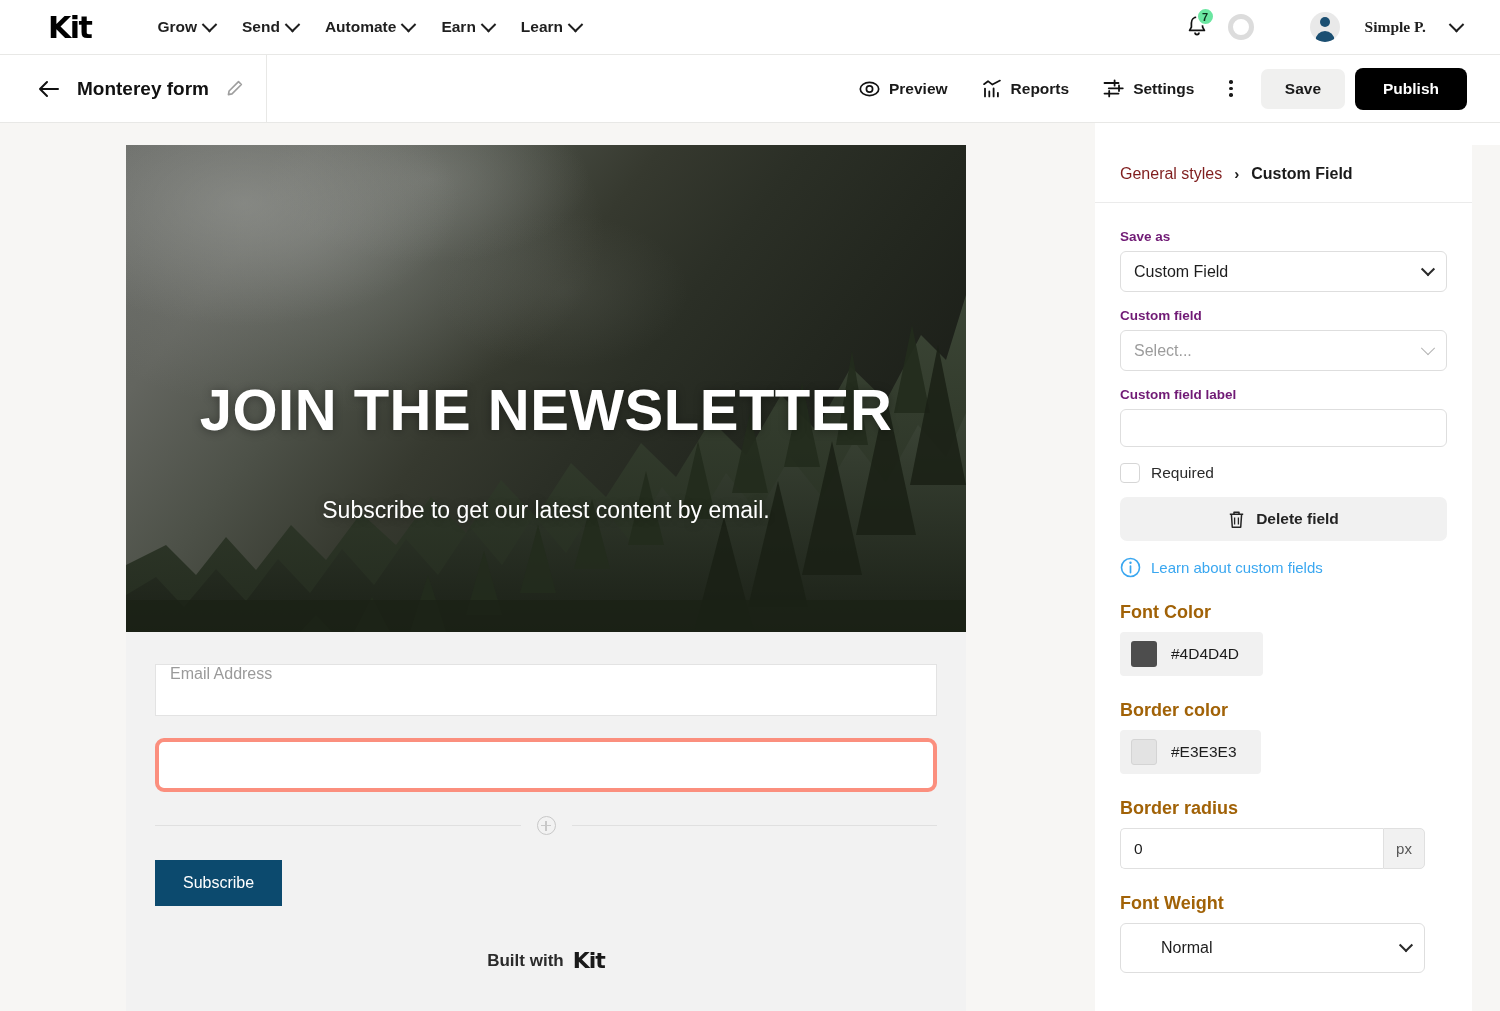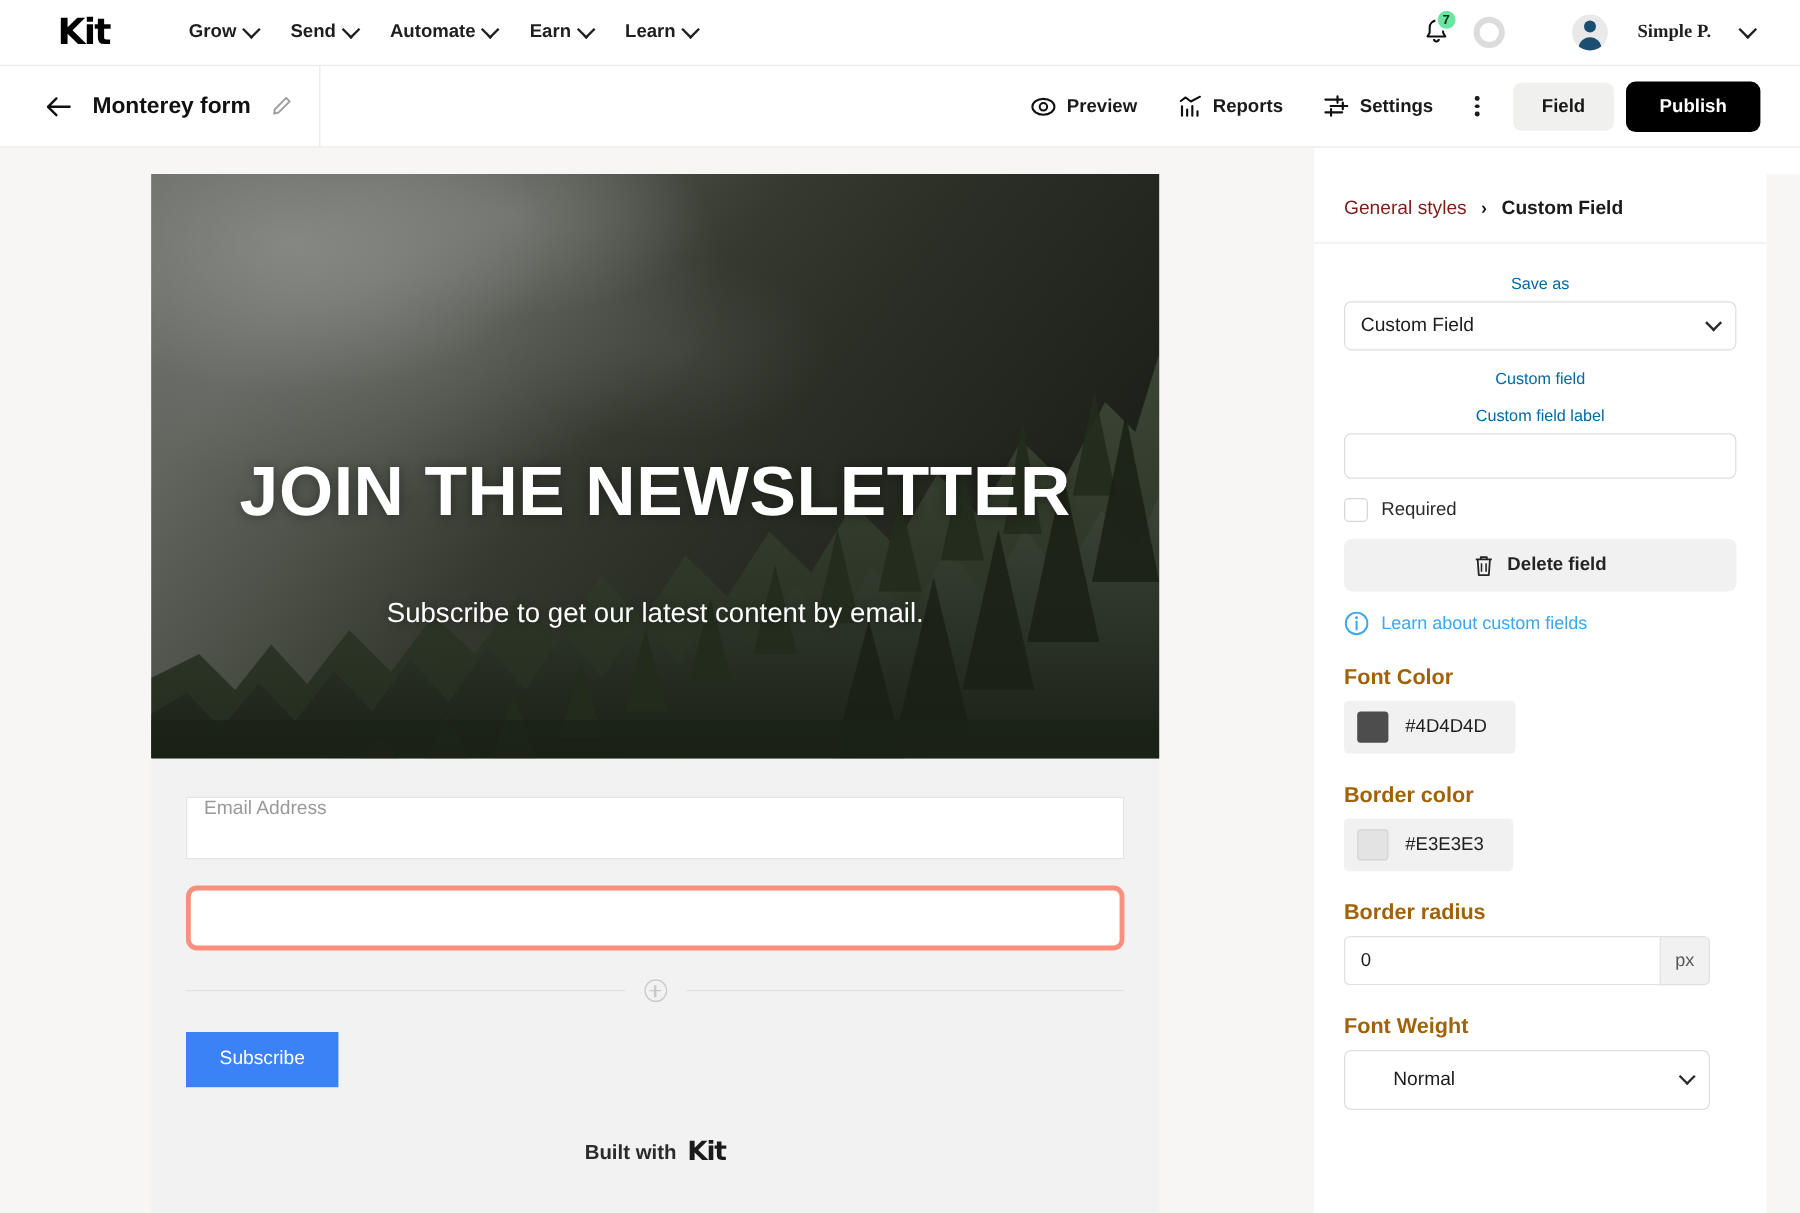--- a/index.html
+++ b/index.html
@@ -178,21 +178,21 @@
     width: 19px; height: 19px; border-radius: 50%;
     border: 1.5px solid #c8c8c8; margin: 0 16px;
     position: relative; cursor: pointer; flex: none;
   }
   .plus-btn::before, .plus-btn::after {
     content: ""; position: absolute; background: #c8c8c8;
   }
   .plus-btn::before { left: 3.5px; top: 7.7px; width: 10px; height: 1.5px; }
   .plus-btn::after { top: 3.5px; left: 7.7px; height: 10px; width: 1.5px; }
   .subscribe-btn {
-    margin-top: 25px; background: #3b82f6; color: #fff;
+    margin-top: 25px; background: #0c4a6e; color: #fff;
     border: none; font-size: 16px; font-weight: 400;
     padding: 14px 28px; cursor: pointer;
     font-family: "Liberation Sans", sans-serif;
   }
   .built-with {
     margin-top: 42px; width: 782px;
     display: flex; align-items: center; justify-content: center; gap: 9px;
   }
   .built-label { font-size: 17px; font-weight: 700; color: #2b2b2b; }
   .built-kit {
@@ -207,21 +207,21 @@
     background: #ffffff;
   }
   .panel-head {
     height: 58px; border-bottom: 1px solid #ebebeb;
     display: flex; align-items: center; padding-left: 25px; gap: 12px;
   }
   .crumb-muted { font-size: 16px; color: #7f1d1d; cursor: pointer; }
   .crumb-sep { color: #1a1a1a; font-size: 15px; font-weight: 700; }
   .crumb-cur { font-size: 16px; font-weight: 700; color: #1a1a1a; }
   .panel-body { padding: 26px 25px 0 25px; }
-  .field-label { font-size: 13.5px; font-weight: 400; color: #0369a1; margin-bottom: 7px; text-align: center; }
+  .field-label { font-size: 13.5px; font-weight: 700; color: #701a75; margin-bottom: 7px; }
   .sel {
     width: 327px; height: 41px;
     border: 1px solid #dedede; border-radius: 6px;
     background: #fff; display: flex; align-items: center;
     padding: 0 13px; font-size: 16px; color: #1d1d1d;
     cursor: pointer; position: relative;
   }
   .sel .sv { flex: 1; }
   .sel.placeholder .sv { color: #9c9c9c; }
   .cdown {
@@ -355,21 +355,21 @@
         <path d="M5.8 9.3h14" stroke="#111" stroke-width="1.8" stroke-linecap="round"></path>
         <path d="M11.6 1.3v5.4M16 6.5v5.5M6.2 12v5.4" stroke="#111" stroke-width="1.8" stroke-linecap="round"></path>
       </svg>
       <span>Settings</span>
     </div>
     <div class="kebab">
       <i></i>
       <i></i>
       <i></i>
     </div>
-    <button class="btn-save">Field</button>
+    <button class="btn-save">Save</button>
     <button class="btn-publish">Publish</button>
   </div>
 </div>
 
 <div class="canvas">
   <div class="form-card">
 
     <div class="hero">
       <div class="mist"></div>
       <div class="trees">
@@ -466,20 +466,24 @@
 
   <div class="panel-body">
 
     <div class="field-label">Save as</div>
     <div class="sel">
       <span class="sv">Custom Field</span>
       <span class="cdown"></span>
     </div>
 
     <div class="field-label mt18">Custom field</div>
+    <div class="sel placeholder">
+      <span class="sv">Select...</span>
+      <span class="cdown light"></span>
+    </div>
 
     <div class="field-label mt18">Custom field label</div>
     <input class="txtin" type="text" value="" placeholder="" style="">
 
     <div class="req-row">
       <span class="cbox"></span>
       <span class="req-label">Required</span>
     </div>
 
     <button class="del-btn">

